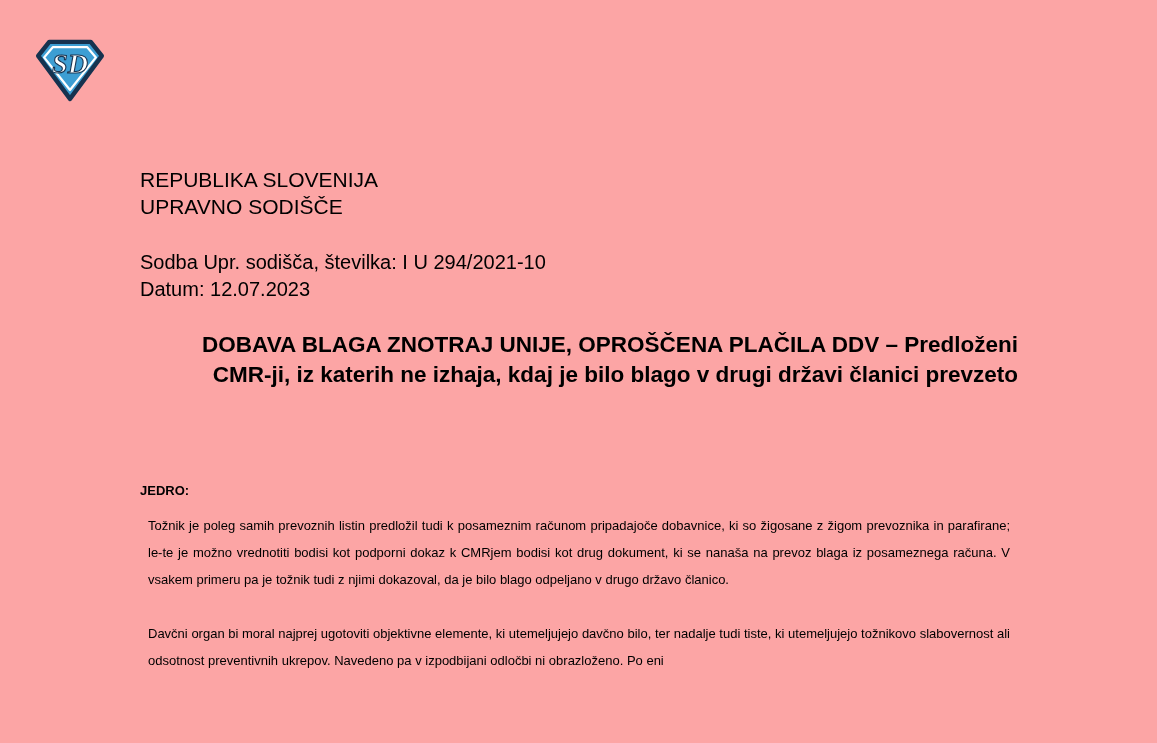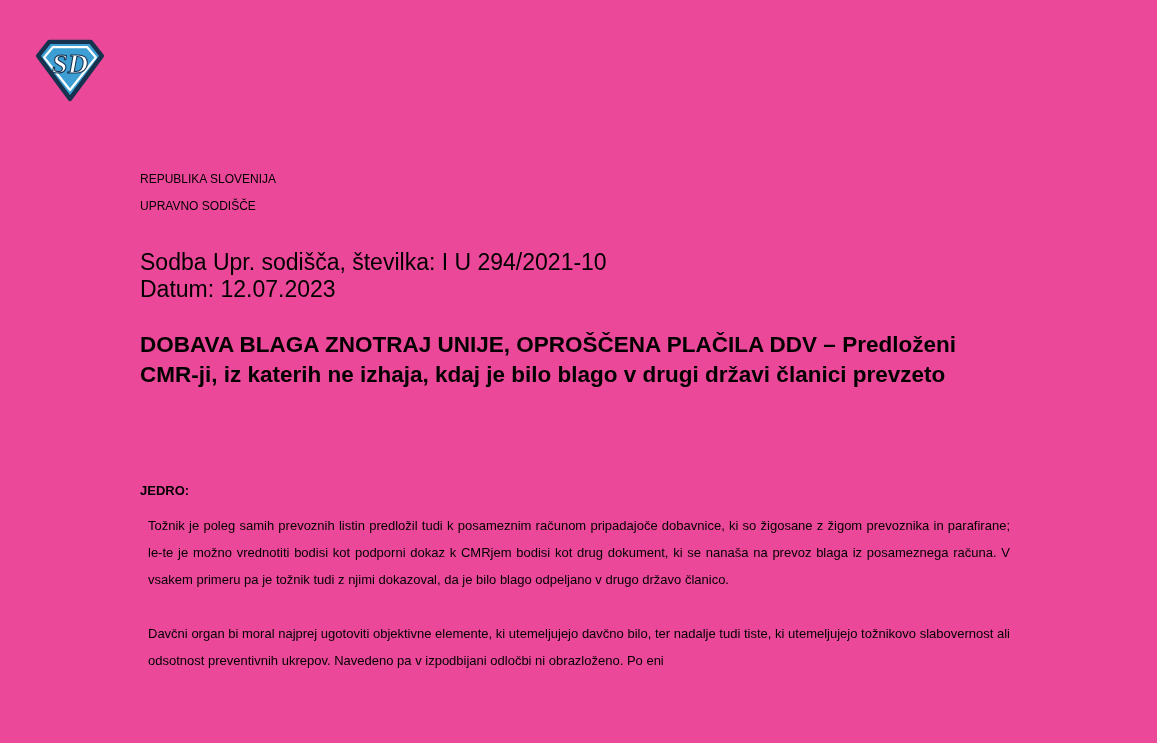--- a/index.html
+++ b/index.html
@@ -4,61 +4,61 @@
 <style>
   html, body {
     margin: 0;
     padding: 0;
     background: #ffffff;
   }
   .page {
     position: relative;
     width: 1157px;
     height: 743px;
-    background: #ec4899;
+    background: #fca5a5;
     overflow: hidden;
     font-family: "Liberation Sans", sans-serif;
     color: #000000;
     -webkit-font-smoothing: antialiased;
   }
   .logo {
     position: absolute;
     left: 33px;
     top: 37px;
     width: 74px;
     height: 66px;
   }
   .logo svg { width: 100%; height: 100%; display: block; }
 
   .institution-block {
     position: absolute;
     left: 140px;
     top: 166px;
-    font-size: 12px;
+    font-size: 21px;
     line-height: 27px;
     white-space: nowrap;
   }
   .case-info-block {
     position: absolute;
     left: 140px;
     top: 249px;
-    font-size: 23px;
+    font-size: 20px;
     line-height: 27px;
     white-space: nowrap;
   }
   .doc-title {
     position: absolute;
     left: 140px;
     top: 330px;
     width: 878px;
     margin: 0;
     font-size: 22.5px;
     line-height: 29.5px;
     font-weight: bold;
-    text-align: left;
+    text-align: right;
   }
   .document-body {
     position: absolute;
     left: 140px;
     top: 477px;
     width: 878px;
     font-size: 13px;
     line-height: 27px;
   }
   .section-heading {

